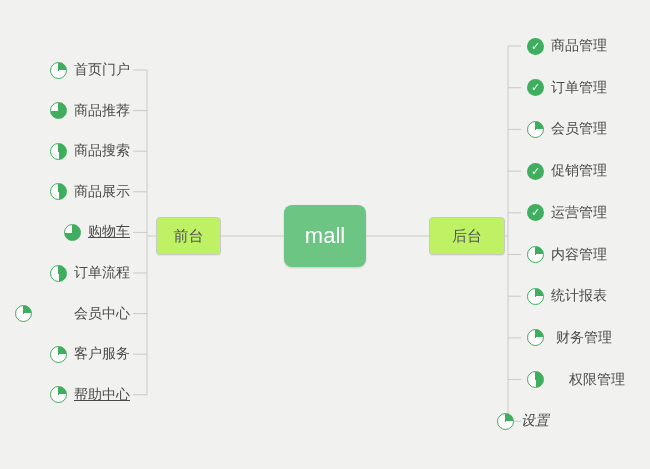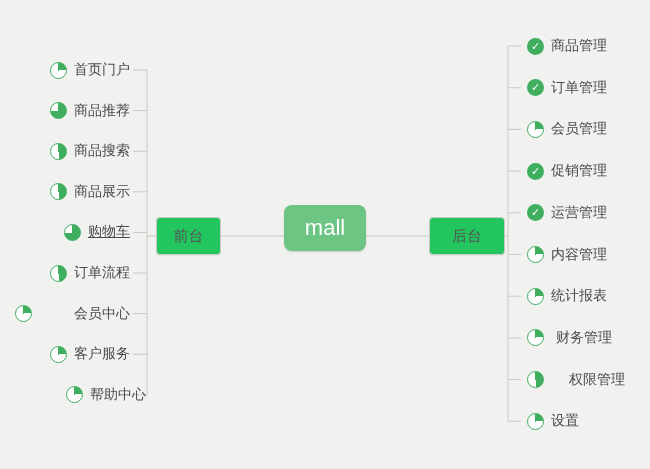--- a/index.html
+++ b/index.html
@@ -27,29 +27,29 @@
   }
   .node {
     position: absolute;
     display: flex;
     align-items: center;
     justify-content: center;
     box-sizing: border-box;
   }
   .center-node {
     left: 284px; top: 205px;
-    width: 82px; height: 46px;
+    width: 82px; height: 62px;
     background: var(--node-green, #6cc583);
     border-radius: 8px;
     color: #ffffff;
     font-size: 22px;
     box-shadow: 0 1px 2px rgba(0,0,0,0.15);
   }
   .branch-node {
-    background: #22c55e;
+    background: #bef264;
     border: 1px solid var(--line, #c9c9c6);
     border-radius: 4px;
     color: #555555;
     font-size: 15px;
     box-shadow: 0 1px 1px rgba(0,0,0,0.06);
   }
   .branch-node.left  { left: 156px; top: 217px; width: 65px; height: 38px; }
   .branch-node.right { left: 429px; top: 217px; width: 76px; height: 38px; }
 
   .item-layer {
@@ -161,21 +161,21 @@
         <span class="item-label">订单流程</span>
       </div>
       <div class="item-row" style="top: 303.6px; right: 520px; gap: 42px;">
         <span class="icon pie" style="background: conic-gradient(rgb(63, 174, 95) 0%, rgb(63, 174, 95) 25%, rgb(255, 255, 255) 25%, rgb(255, 255, 255) 100%);"></span>
         <span class="item-label">会员中心</span>
       </div>
       <div class="item-row" style="top: 344.2px; right: 520px;">
         <span class="icon pie" style="background: conic-gradient(rgb(63, 174, 95) 0%, rgb(63, 174, 95) 25%, rgb(255, 255, 255) 25%, rgb(255, 255, 255) 100%);"></span>
         <span class="item-label">客户服务</span>
       </div>
-      <div class="item-row" style="top: 384.8px; right: 504px;">
+      <div class="item-row" style="top: 384.8px; right: 520px; text-decoration: underline;">
         <span class="icon pie" style="background: conic-gradient(rgb(63, 174, 95) 0%, rgb(63, 174, 95) 25%, rgb(255, 255, 255) 25%, rgb(255, 255, 255) 100%);"></span>
         <span class="item-label">帮助中心</span>
       </div>
     </div>
   <div class="item-layer" id="right-items">
       <div class="item-row" style="top: 36px; left: 527px;">
         <span class="icon check">✓</span>
         <span class="item-label">商品管理</span>
       </div>
       <div class="item-row" style="top: 77.7px; left: 527px;">
@@ -203,18 +203,18 @@
         <span class="item-label">统计报表</span>
       </div>
       <div class="item-row" style="top: 327.9px; left: 527px; gap: 12px;">
         <span class="icon pie" style="background: conic-gradient(rgb(63, 174, 95) 0%, rgb(63, 174, 95) 25%, rgb(255, 255, 255) 25%, rgb(255, 255, 255) 100%);"></span>
         <span class="item-label">财务管理</span>
       </div>
       <div class="item-row" style="top: 369.6px; left: 527px; gap: 25px;">
         <span class="icon pie" style="background: conic-gradient(rgb(63, 174, 95) 0%, rgb(63, 174, 95) 50%, rgb(255, 255, 255) 50%, rgb(255, 255, 255) 100%);"></span>
         <span class="item-label">权限管理</span>
       </div>
-      <div class="item-row" style="top: 411.3px; left: 527px;">
+      <div class="item-row" style="top: 411.3px; left: 497px; font-style: italic;">
         <span class="icon pie" style="background: conic-gradient(rgb(63, 174, 95) 0%, rgb(63, 174, 95) 25%, rgb(255, 255, 255) 25%, rgb(255, 255, 255) 100%);"></span>
         <span class="item-label">设置</span>
       </div>
     </div>
 </div>
 
 </body></html>

